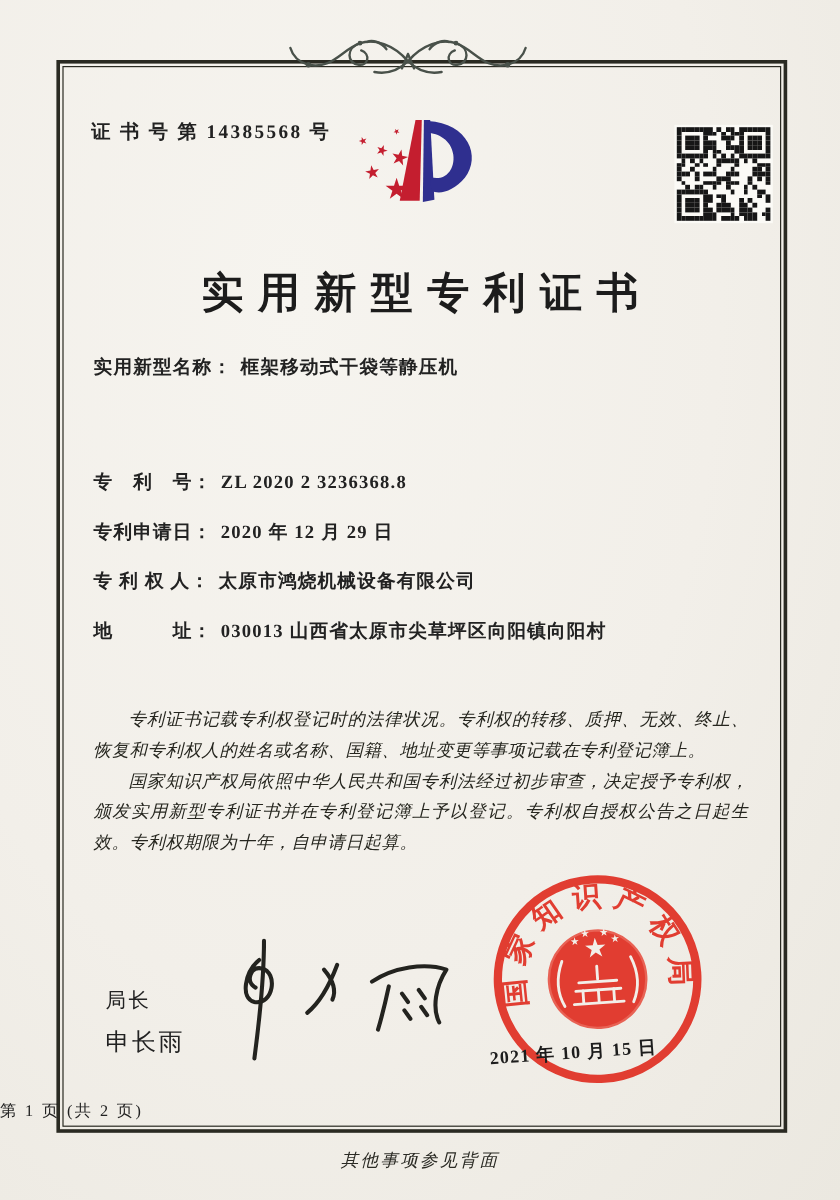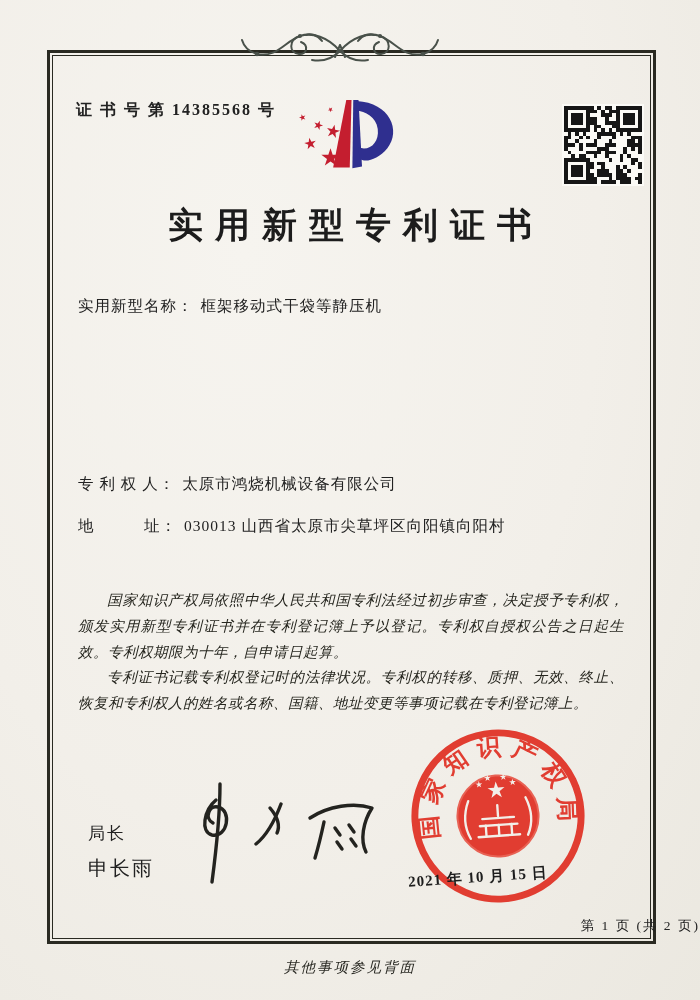--- a/index.html
+++ b/index.html
@@ -9,36 +9,36 @@
     font-family:"Liberation Serif","DejaVu Serif",serif;color:#222;
   }
   .frame{position:absolute;left:47px;top:50px;width:603px;height:888px;border:3px solid #2a2a22;}
   .frame-inner{position:absolute;inset:2px;border:1px solid #2a2a22;}
   .cert-no{position:absolute;left:76px;top:100px;font-size:16px;font-weight:600;letter-spacing:2px;}
   .logo{position:absolute;left:278px;top:88px;width:140px;height:108px;}
   .qr{position:absolute;left:562px;top:104px;width:78px;height:78px;background:#fbfaf6;
       display:grid;grid-template-columns:repeat(21,1fr);grid-template-rows:repeat(21,1fr);padding:2px;}
   .qm{background:transparent;}
   .qm.d{background:#161616;}
-  .title{position:absolute;left:0;top:202px;width:700px;text-align:center;
+  .title{position:absolute;left:0;top:221px;width:700px;text-align:center;
          font-size:35px;font-weight:700;letter-spacing:12px;text-indent:12px;color:#1c1c1c;}
-  .field{position:absolute;left:78px;width:545px;font-size:15.5px;font-weight:400;letter-spacing:1px;white-space:nowrap;}
+  .field{position:absolute;left:78px;width:545px;font-size:15.5px;font-weight:700;letter-spacing:1px;white-space:nowrap;}
   .field .flabel{margin-right:7px;}
   .f1{top:296px}.f2{top:352px}.f3{top:392px}.f4{top:433px}.f5{top:474px}.f6{top:516px}.f7{top:559px}
   .grant2{position:absolute;left:284px;top:0;}
   .paras{position:absolute;left:78px;top:588px;width:546px;font-size:14.5px;line-height:1.78;
          text-align:justify;font-style:italic;letter-spacing:0.5px;color:#26261f;}
   .paras p{margin:0;text-indent:2em;}
   .director-title{position:absolute;left:88px;top:822px;font-size:17px;letter-spacing:2px;}
   .director-name{position:absolute;left:88px;top:855px;font-size:20px;letter-spacing:2px;}
   .signature{position:absolute;left:182px;top:778px;width:215px;height:110px;}
   .seal{position:absolute;left:404px;top:722px;width:188px;height:188px;opacity:.93;transform:rotate(-4deg);}
   .seal-date{position:absolute;left:408px;top:868px;font-size:15px;font-weight:700;color:#1d1d1d;
              letter-spacing:1px;transform:rotate(-4deg);white-space:nowrap;}
-  .page-footer{position:absolute;left:0;top:917px;width:700px;text-align:right;font-size:13.5px;letter-spacing:2px;}
+  .page-footer{position:absolute;left:0;top:917px;width:700px;text-align:left;font-size:13.5px;letter-spacing:2px;}
   .back-note{position:absolute;left:0;top:958px;width:700px;text-align:center;font-size:14.5px;
              font-style:italic;letter-spacing:2px;color:#2a2a24;}
   .ornament{position:absolute;left:240px;top:27px;width:200px;height:46px;}
 </style>
 </head>
 <body>
 
 <div class="page">
 
   <div class="frame">
@@ -528,30 +528,36 @@
       <div class="qm"></div>
       <div class="qm"></div>
       <div class="qm d"></div>
     </div>
 
   <div class="title">实用新型专利证书</div>
 
   <div class="field f1">
     <span class="flabel">实用新型名称：</span><span>框架移动式干袋等静压机</span>
   </div>
+  <div class="field f3">
+    <span class="flabel">专　利　号：</span><span>ZL 2020 2 3236368.8</span>
+  </div>
+  <div class="field f4">
+    <span class="flabel">专利申请日：</span><span>2020 年 12 月 29 日</span>
+  </div>
   <div class="field f5">
     <span class="flabel">专 利 权 人：</span><span>太原市鸿烧机械设备有限公司</span>
   </div>
   <div class="field f6">
     <span class="flabel">地　　　址：</span><span>030013 山西省太原市尖草坪区向阳镇向阳村</span>
   </div>
 
   <div class="paras">
+    <p>专利证书记载专利权登记时的法律状况。专利权的转移、质押、无效、终止、恢复和专利权人的姓名或名称、国籍、地址变更等事项记载在专利登记簿上。</p>
     <p>国家知识产权局依照中华人民共和国专利法经过初步审查，决定授予专利权，颁发实用新型专利证书并在专利登记簿上予以登记。专利权自授权公告之日起生效。专利权期限为十年，自申请日起算。</p>
-    <p>专利证书记载专利权登记时的法律状况。专利权的转移、质押、无效、终止、恢复和专利权人的姓名或名称、国籍、地址变更等事项记载在专利登记簿上。</p>
   </div>
 
   <div class="director-title">局长</div>
   <div class="director-name">申长雨</div>
 
   <svg class="signature" viewBox="0 0 215 110">
     <g stroke="#23231f" stroke-width="3.4" fill="none" stroke-linecap="round" stroke-linejoin="round">
       <path d="M34,22 C22,32 18,54 30,57 C46,60 50,32 36,29 C27,27 22,40 31,45"></path>
       <path d="M38,6 C38,30 35,66 30,104"></path>
       <path d="M88,30 C94,37 99,46 95,55"></path>

